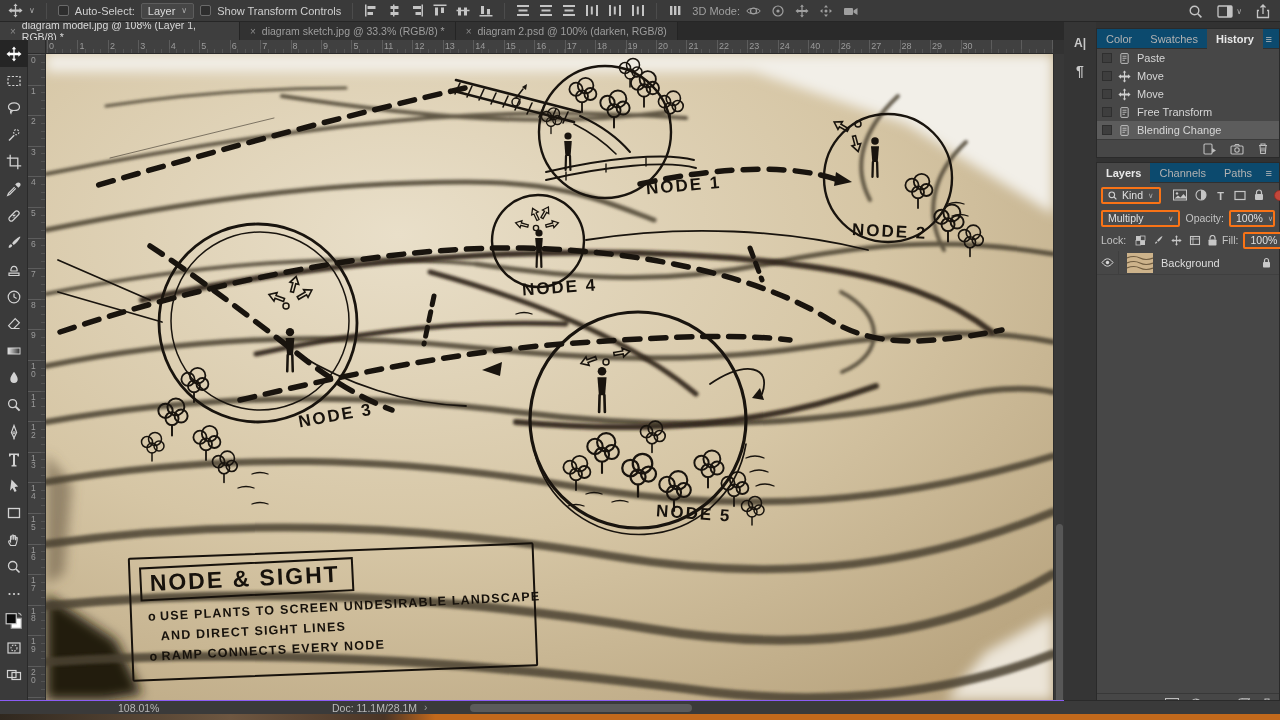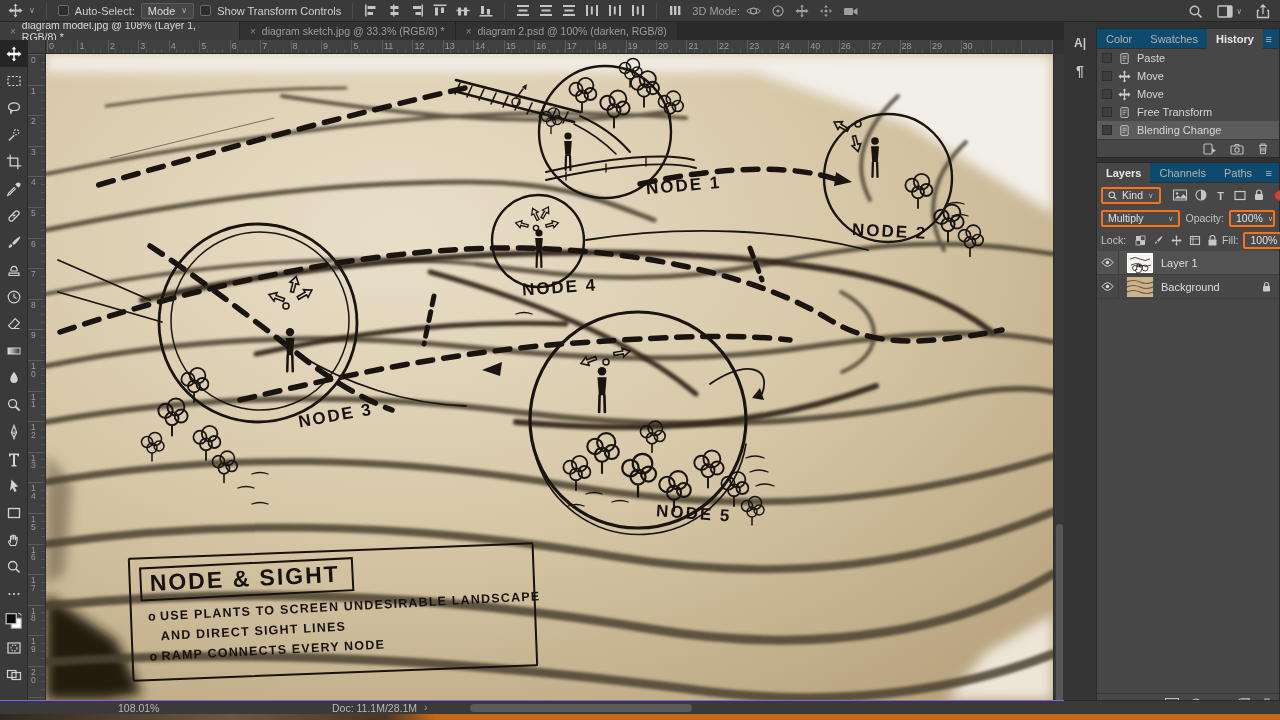--- a/index.html
+++ b/index.html
@@ -216,21 +216,21 @@
 
 <div id="options-bar">
   <svg class="ico" width="15" height="15">
         <use href="#sym-move-tool"></use>
       </svg>
   <span class="dd-chev" style="font-size:8px;color:#aaa">∨</span>
   <span class="opt-sep"></span>
   <span class="chk"></span>
   <span class="opt-label">Auto-Select:</span>
   <span class="dd">
-    <span>Mode</span>
+    <span>Layer</span>
     <span class="chev">∨</span>
   </span>
   <span class="chk"></span>
   <span class="opt-label">Show Transform Controls</span>
   <span class="opt-sep"></span>
   <span id="align-icons" style="display:flex;gap:9px;align-items:center">
         <svg width="14" height="13">
           <rect x="1" y="0.5" width="1.5" height="12" fill="#c4c4c4"></rect>
           <rect x="3.5" y="2" width="8" height="3" fill="#c4c4c4"></rect>
           <rect x="3.5" y="8" width="5.5" height="3" fill="#c4c4c4"></rect>
@@ -895,40 +895,20 @@
               <path d="M2 4.5V3a2.5 2.5 0 015 0v1.5" fill="none" stroke="#c6c6c6" stroke-width="1.2"></path>
             </svg>
       </span>
       <span class="minilabel" style="margin-left:auto">Fill:</span>
       <span class="fieldbox" style="width:46px">
         <span>100%</span>
 
       </span>
     </div>
 
-    <div class="layer-row selected">
-      <span class="eye">
-        <svg width="13" height="9">
-              <path d="M1 4.5C3 1.8 5 .8 6.5.8S10 1.8 12 4.5C10 7.2 8 8.2 6.5 8.2S3 7.2 1 4.5z" fill="none" stroke="#d8d8d8"></path>
-              <circle cx="6.5" cy="4.5" r="1.7" fill="#d8d8d8"></circle>
-            </svg>
-      </span>
-      <span class="thumb">
-        <svg width="26" height="20">
-              <rect x="0" y="0" width="26" height="20" fill="#f7f5f0" stroke="#fff" stroke-width="1.5"></rect>
-              <path d="M3 6 Q8 3 13 6 T23 6 M4 12 Q9 9 14 12 T24 12" fill="none" stroke="#222" stroke-width="0.8"></path>
-              <circle cx="8" cy="15" r="2.5" fill="none" stroke="#222" stroke-width="0.8"></circle>
-              <circle cx="18" cy="15" r="3" fill="none" stroke="#222" stroke-width="0.8"></circle>
-            </svg>
-        <svg width="11" height="13" style="position:absolute;left:7px;top:8px">
-              <path d="M3 12c-1-1.2-2-2.8-1.5-3.3.4-.4 1-.1 1.3.4V3.8c0-.8 1.1-.8 1.1 0v2.4l.2-3.2c0-.8 1.2-.8 1.2 0l.1 3.2.2-2.8c.1-.7 1.1-.7 1.1.1v3l.4-1.9c.2-.7 1.1-.5 1 .3-.1 1.7-.3 3.4-.9 4.6l-.5 1.5z" fill="#fff" stroke="#000" stroke-width="0.7"></path>
-            </svg>
-      </span>
-      <span>Layer 1</span>
-    </div>
 
     <div class="layer-row">
       <span class="eye">
         <svg width="13" height="9">
               <path d="M1 4.5C3 1.8 5 .8 6.5.8S10 1.8 12 4.5C10 7.2 8 8.2 6.5 8.2S3 7.2 1 4.5z" fill="none" stroke="#d8d8d8"></path>
               <circle cx="6.5" cy="4.5" r="1.7" fill="#d8d8d8"></circle>
             </svg>
       </span>
       <span class="thumb">
         <svg width="26" height="20">

